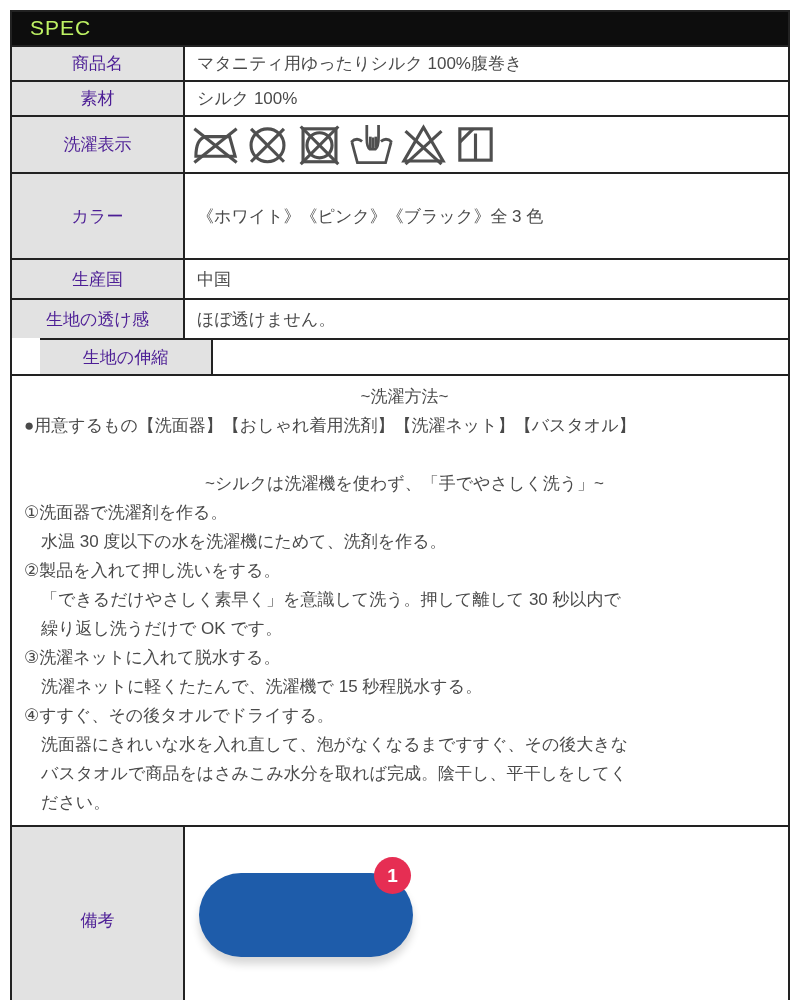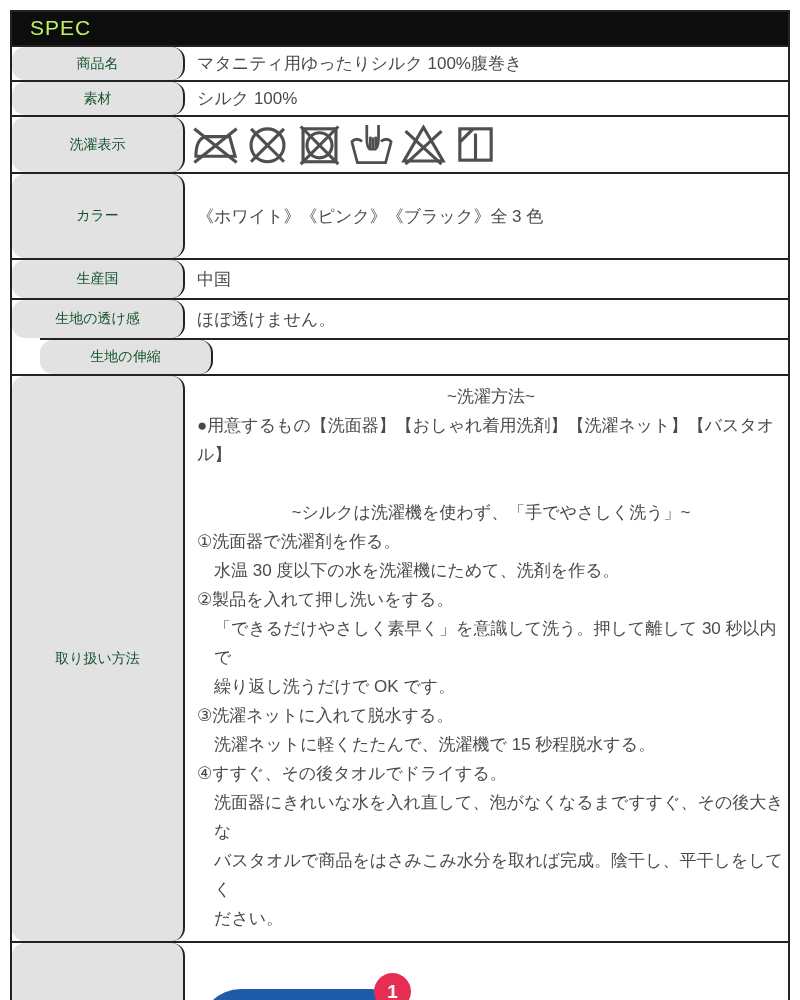--- a/index.html
+++ b/index.html
@@ -20,28 +20,27 @@
     font-size: 21px;
     letter-spacing: 1px;
     padding: 4px 0 5px 18px;
   }
   .row { display: flex; border-top: 2px solid #222222; }
   .row:first-of-type { border-top: none; }
   .cell-label {
     width: 173px;
     flex: 0 0 173px;
     background: #e2e2e2;
-    color: #14532d;
-    font-size: 14px;
+    color: #4c1d95;
+    font-size: 17px;
     display: flex;
     align-items: center;
     justify-content: center;
     text-align: center;
     border-right: 2px solid #222222;
-    border-radius: 13px;
   }
   .cell-value {
     flex: 1;
     font-size: 17px;
     color: #4a4a4a;
     display: flex;
     align-items: center;
     padding: 5px 18px 5px 12px;
     background: #ffffff;
   }
@@ -173,21 +172,20 @@
   <div class="row h40">
     <div class="cell-label">生地の透け感</div>
     <div class="cell-value">ほぼ透けません。</div>
   </div>
 
   <div class="row h36">
     <div class="cell-label">生地の伸縮</div>
   </div>
 
   <div class="row">
-    <div class="cell-label">取り扱い方法</div>
     <div class="cell-value block care-cell">
       <div class="care-center">~洗濯方法~</div>
       <div class="care-line">●用意するもの【洗面器】【おしゃれ着用洗剤】【洗濯ネット】【バスタオル】</div>
       <div class="care-blank"></div>
       <div class="care-center">~シルクは洗濯機を使わず、「手でやさしく洗う」~</div>
       <div class="care-line">①洗面器で洗濯剤を作る。</div>
       <div class="care-line indent">水温 30 度以下の水を洗濯機にためて、洗剤を作る。</div>
       <div class="care-line">②製品を入れて押し洗いをする。</div>
       <div class="care-line indent">「できるだけやさしく素早く」を意識して洗う。押して離して 30 秒以内で</div>
       <div class="care-line indent">繰り返し洗うだけで OK です。</div>

